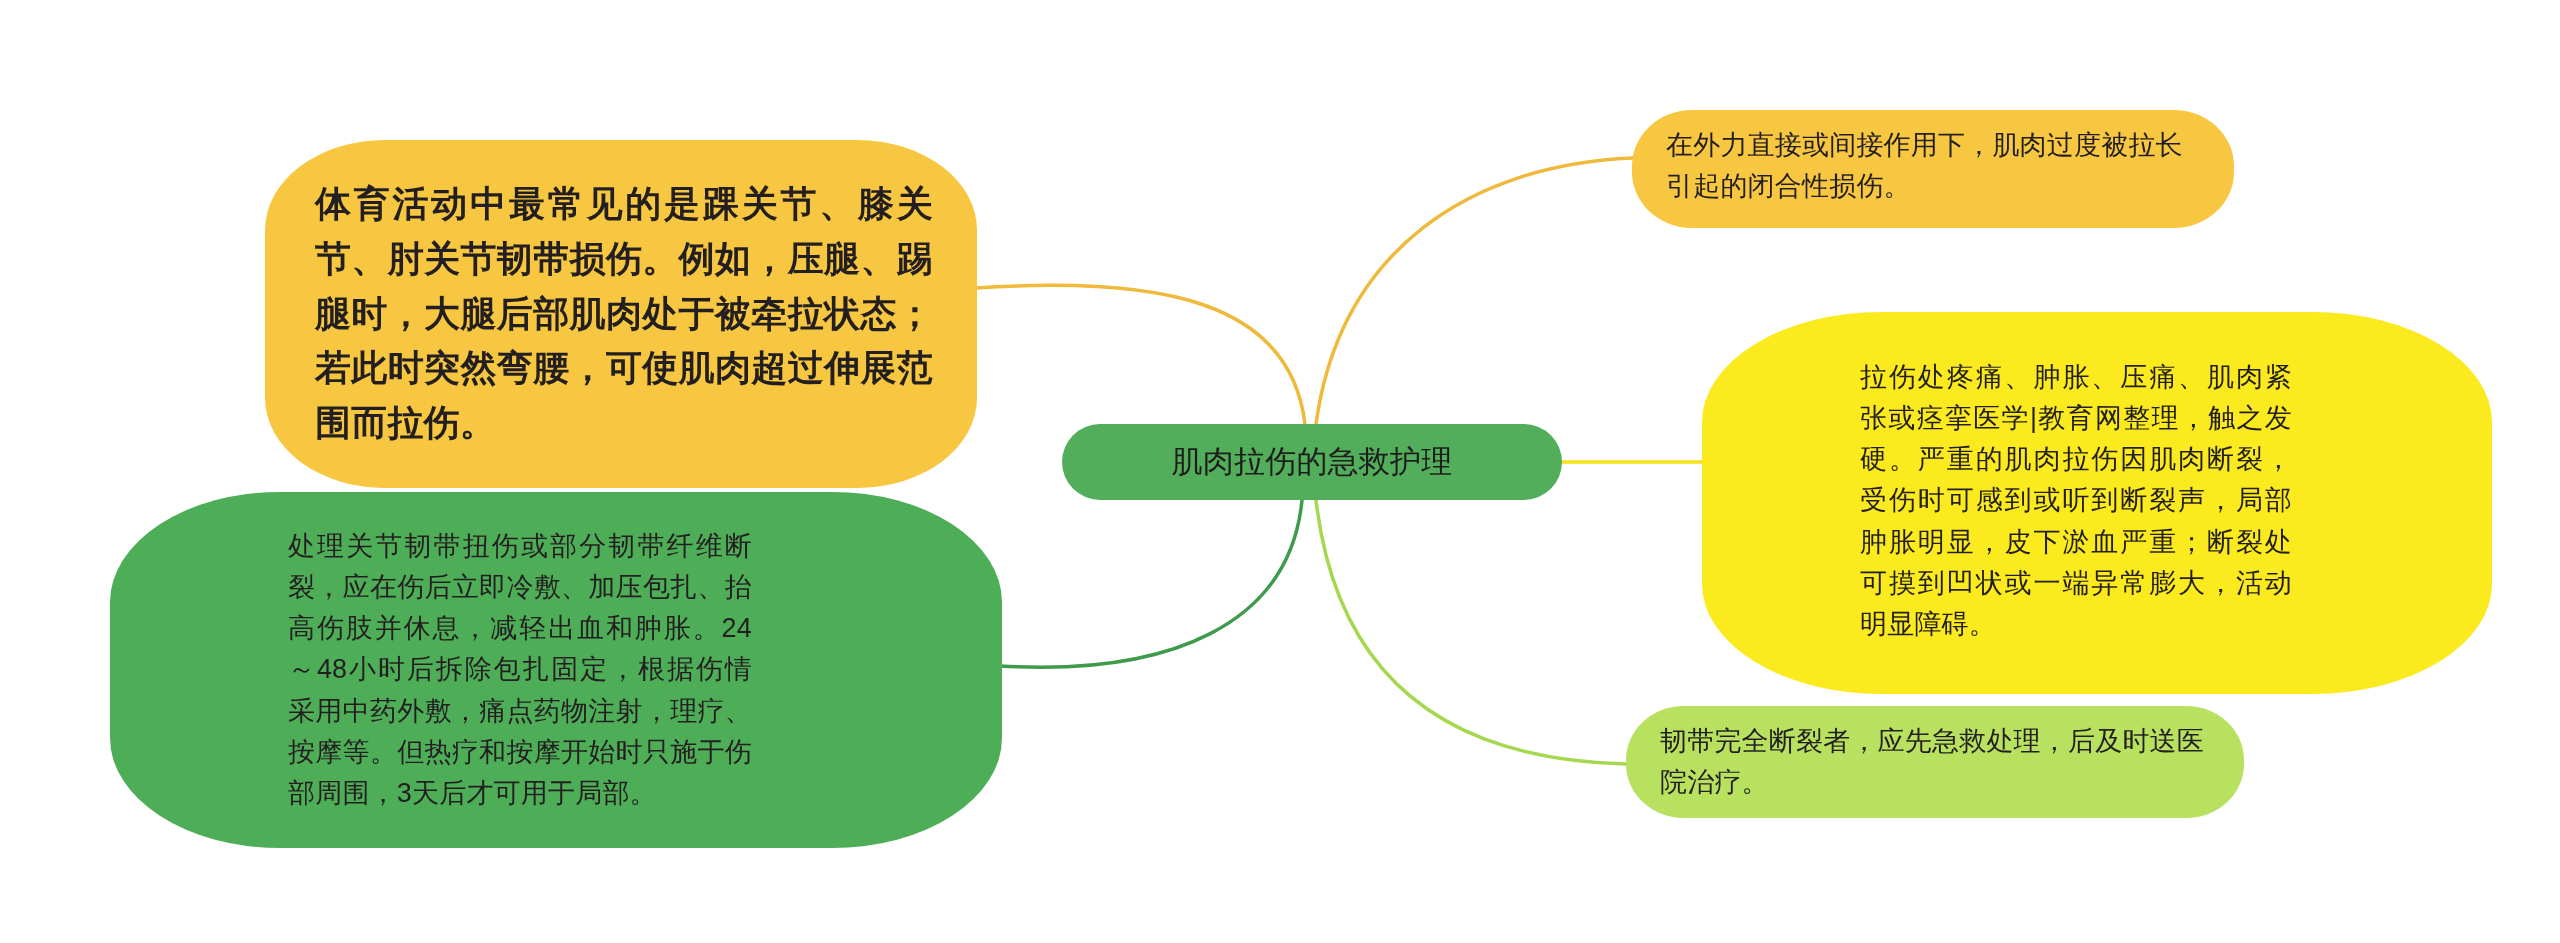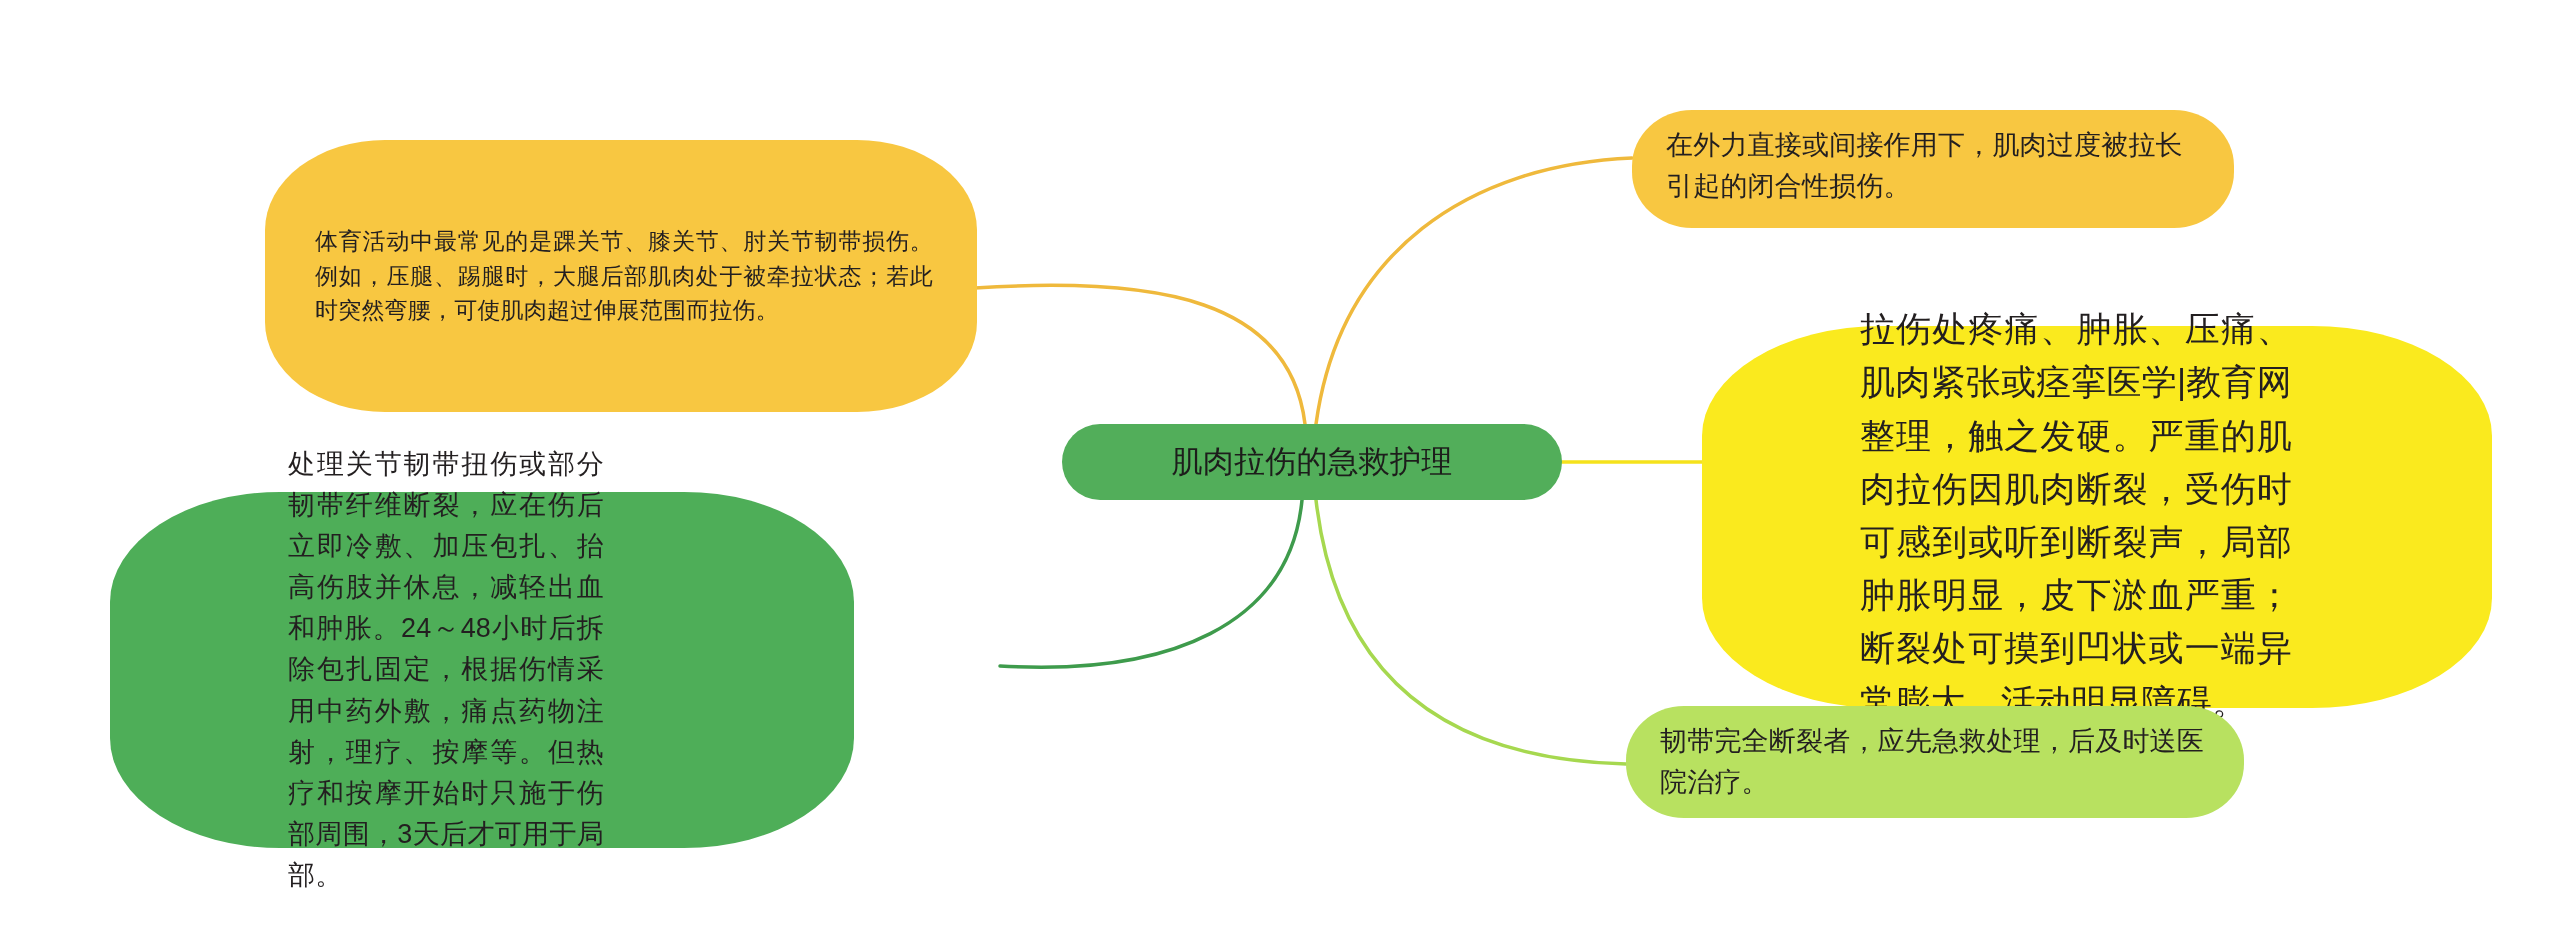--- a/index.html
+++ b/index.html
@@ -47,33 +47,34 @@
     justify-content: center;
     font-size: 31px;
     color: #1d1d1b;
     text-align: right;
   }
   
   #node-sports {
     left: 265px;
     top: 140px;
     width: 712px;
-    height: 272px;
+    height: 348px;
     background: #F8C741;
     border-radius: 120px / 90px;
     padding: 14px 44px 14px 50px;
-    font-size: 23px;
+    font-size: 36px;
     text-align: justify;
     text-align-last: left;
+    font-weight: bold;
   }
   
   #node-treatment {
     left: 110px;
     top: 492px;
-    width: 744px;
+    width: 892px;
     height: 356px;
     background: #4EAE58;
     border-radius: 170px / 110px;
     padding: 10px 250px 10px 178px;
     font-size: 27px;
     text-align: justify;
     text-align-last: left;
   }
   
   #node-definition {
@@ -82,27 +83,27 @@
     width: 602px;
     height: 118px;
     background: #F8C741;
     border-radius: 60px / 56px;
     padding: 0 26px 6px 34px;
     font-size: 27px;
   }
   
   #node-symptoms {
     left: 1702px;
-    top: 326px;
+    top: 312px;
     width: 790px;
     height: 382px;
     background: #FAEA1E;
     border-radius: 180px / 110px;
     padding: 4px 200px 8px 158px;
-    font-size: 35px;
+    font-size: 27px;
     text-align: justify;
     text-align-last: left;
   }
   
   #node-rupture {
     left: 1626px;
     top: 706px;
     width: 618px;
     height: 112px;
     background: #B8E160;

